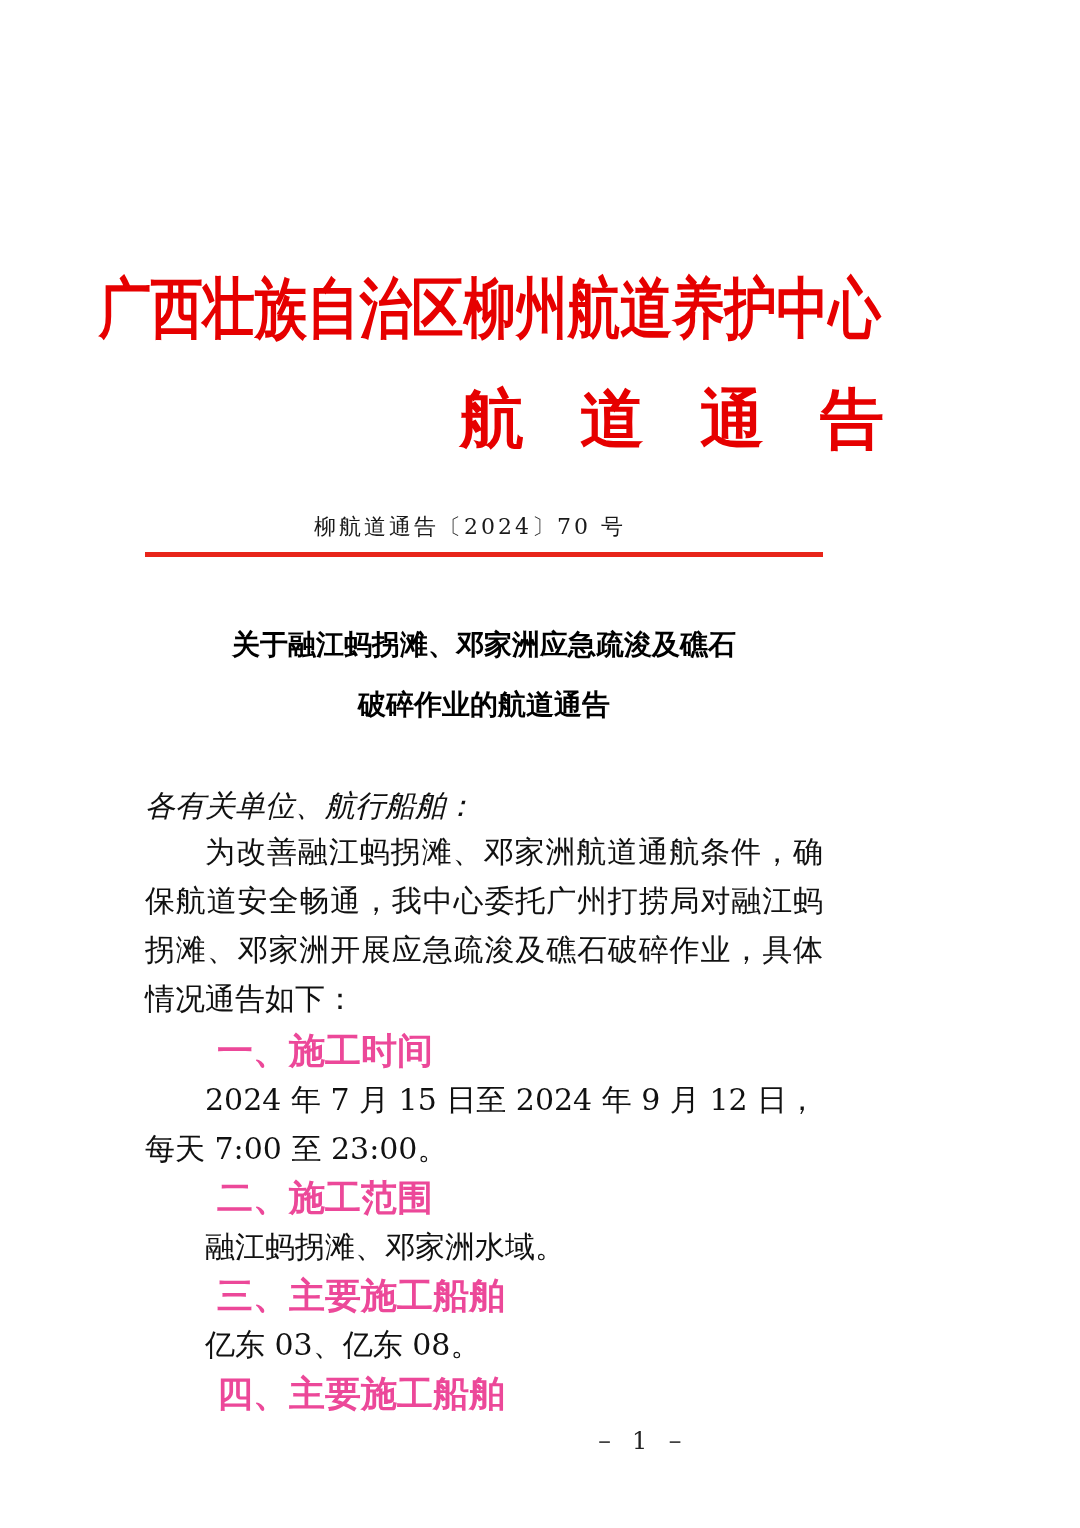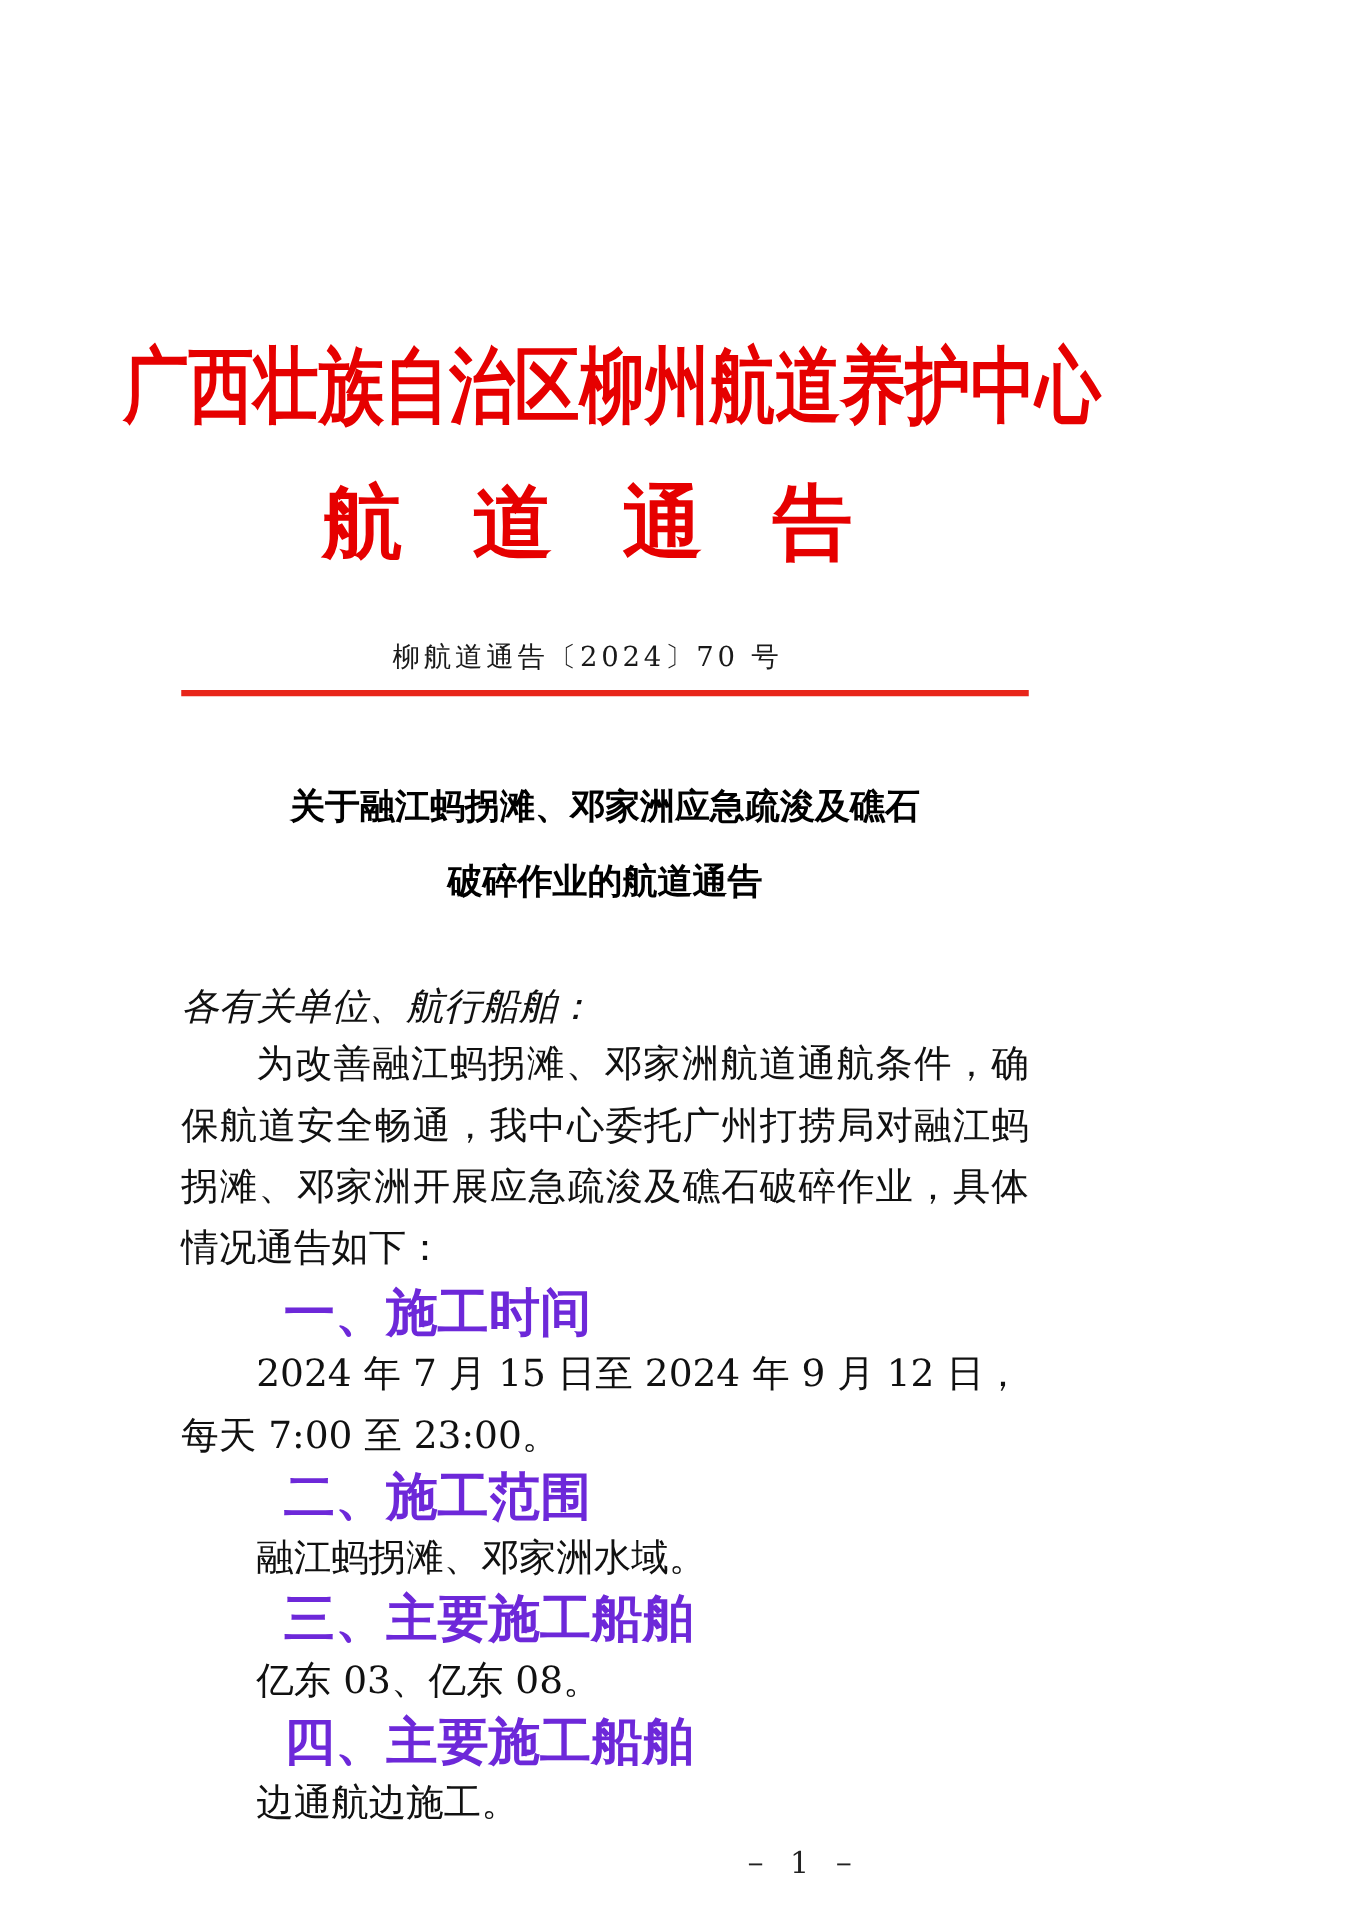--- a/index.html
+++ b/index.html
@@ -23,21 +23,21 @@
     line-height: 80px;
     white-space: nowrap;
     transform: scaleX(0.79);
     transform-origin: 50% 50%;
   }
   .org-line2 {
     margin-top: 36px;
     font-size: 64px;
     font-weight: bold;
     color: var(--accent, #e60000);
-    text-align: center;
+    text-align: right;
     line-height: 70px;
     letter-spacing: 56px;
     text-indent: 56px;
     white-space: nowrap;
   }
   .doc-number {
     margin-top: 56px;
     font-size: 22px;
     text-align: center;
     line-height: 34px;
@@ -75,22 +75,22 @@
   .intro {
     text-indent: 2em;
     text-align: justify;
     text-align-last: left;
     font-family: Liberation Mono, monospace;
   }
   .section-heading {
     text-indent: 2em;
     font-family: "Liberation Sans", "DejaVu Sans", sans-serif;
     font-weight: bold;
-    font-size: 41px;
-    color: #6d28d9;
+    font-size: 36px;
+    color: #ec4899;
   }
   .section-content { text-indent: 2em; }
   
   .footer {
     margin-top: 8px;
     box-sizing: border-box;
     padding-right: 132px;
     text-align: right;
     font-size: 24px;
     line-height: 30px;
@@ -125,21 +125,20 @@
       <p class="section-heading">一、施工时间</p>
       <p class="section-content">2024 年 7 月 15 日至 2024 年 9 月 12 日，每天 7:00 至 23:00。</p>
 
       <p class="section-heading">二、施工范围</p>
       <p class="section-content">融江蚂拐滩、邓家洲水域。</p>
 
       <p class="section-heading">三、主要施工船舶</p>
       <p class="section-content">亿东 03、亿东 08。</p>
 
       <p class="section-heading">四、主要施工船舶</p>
-      <p class="section-content">边通航边施工。</p>
     </div>
 
     <div class="footer">
       <span>－ 1 －</span>
     </div>
 
   </div>
 
 </div>
 

